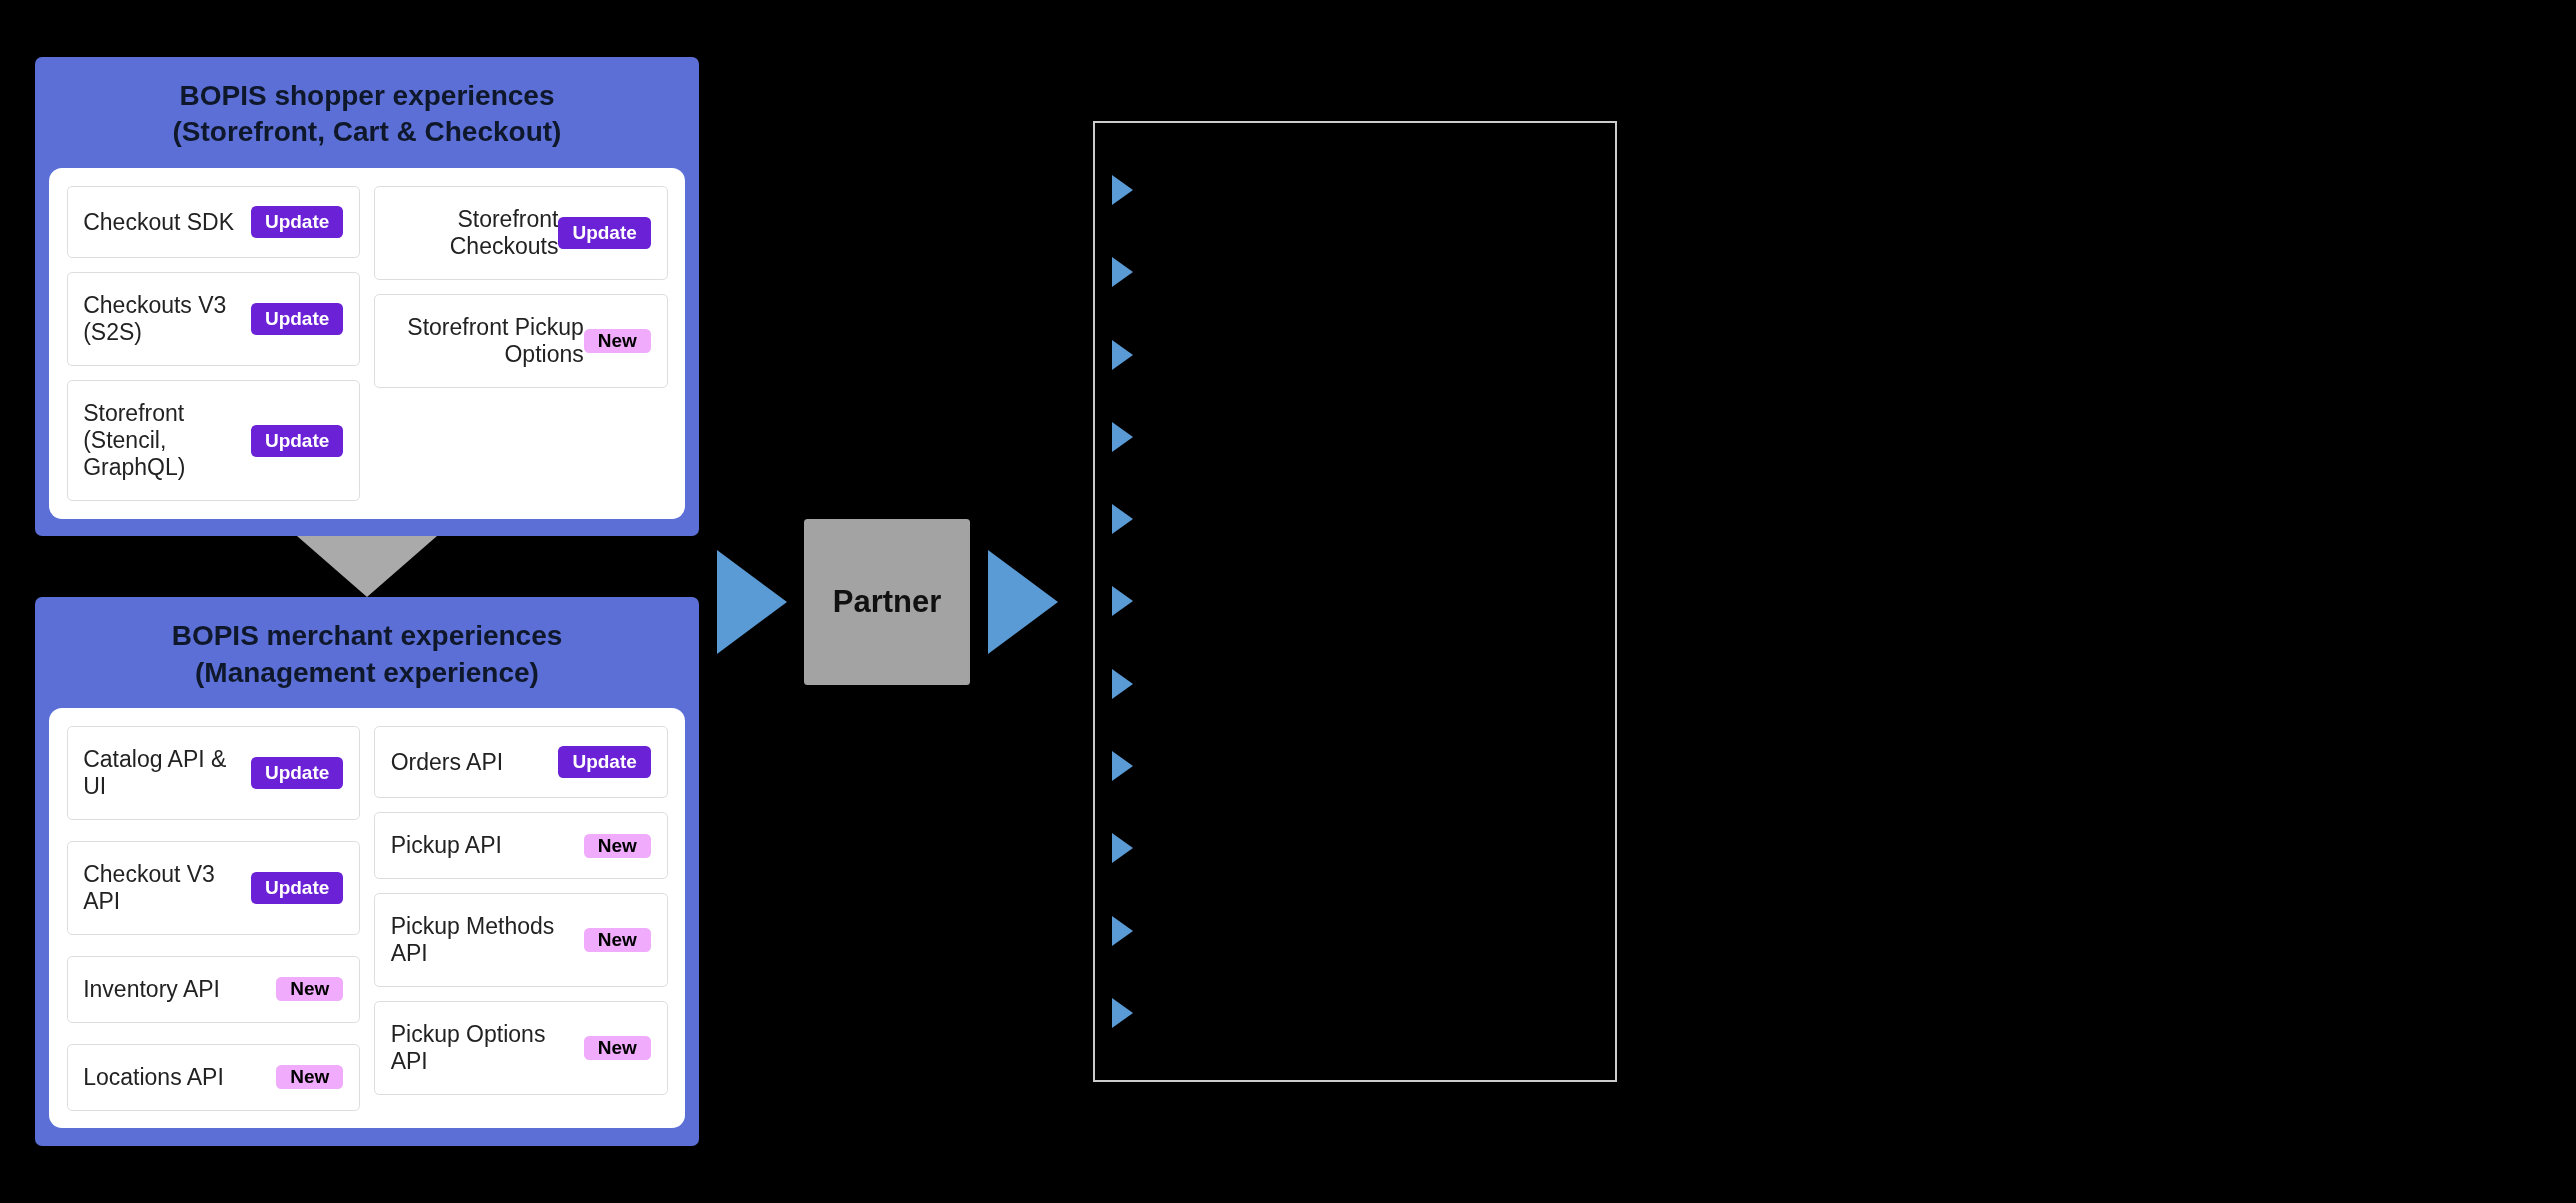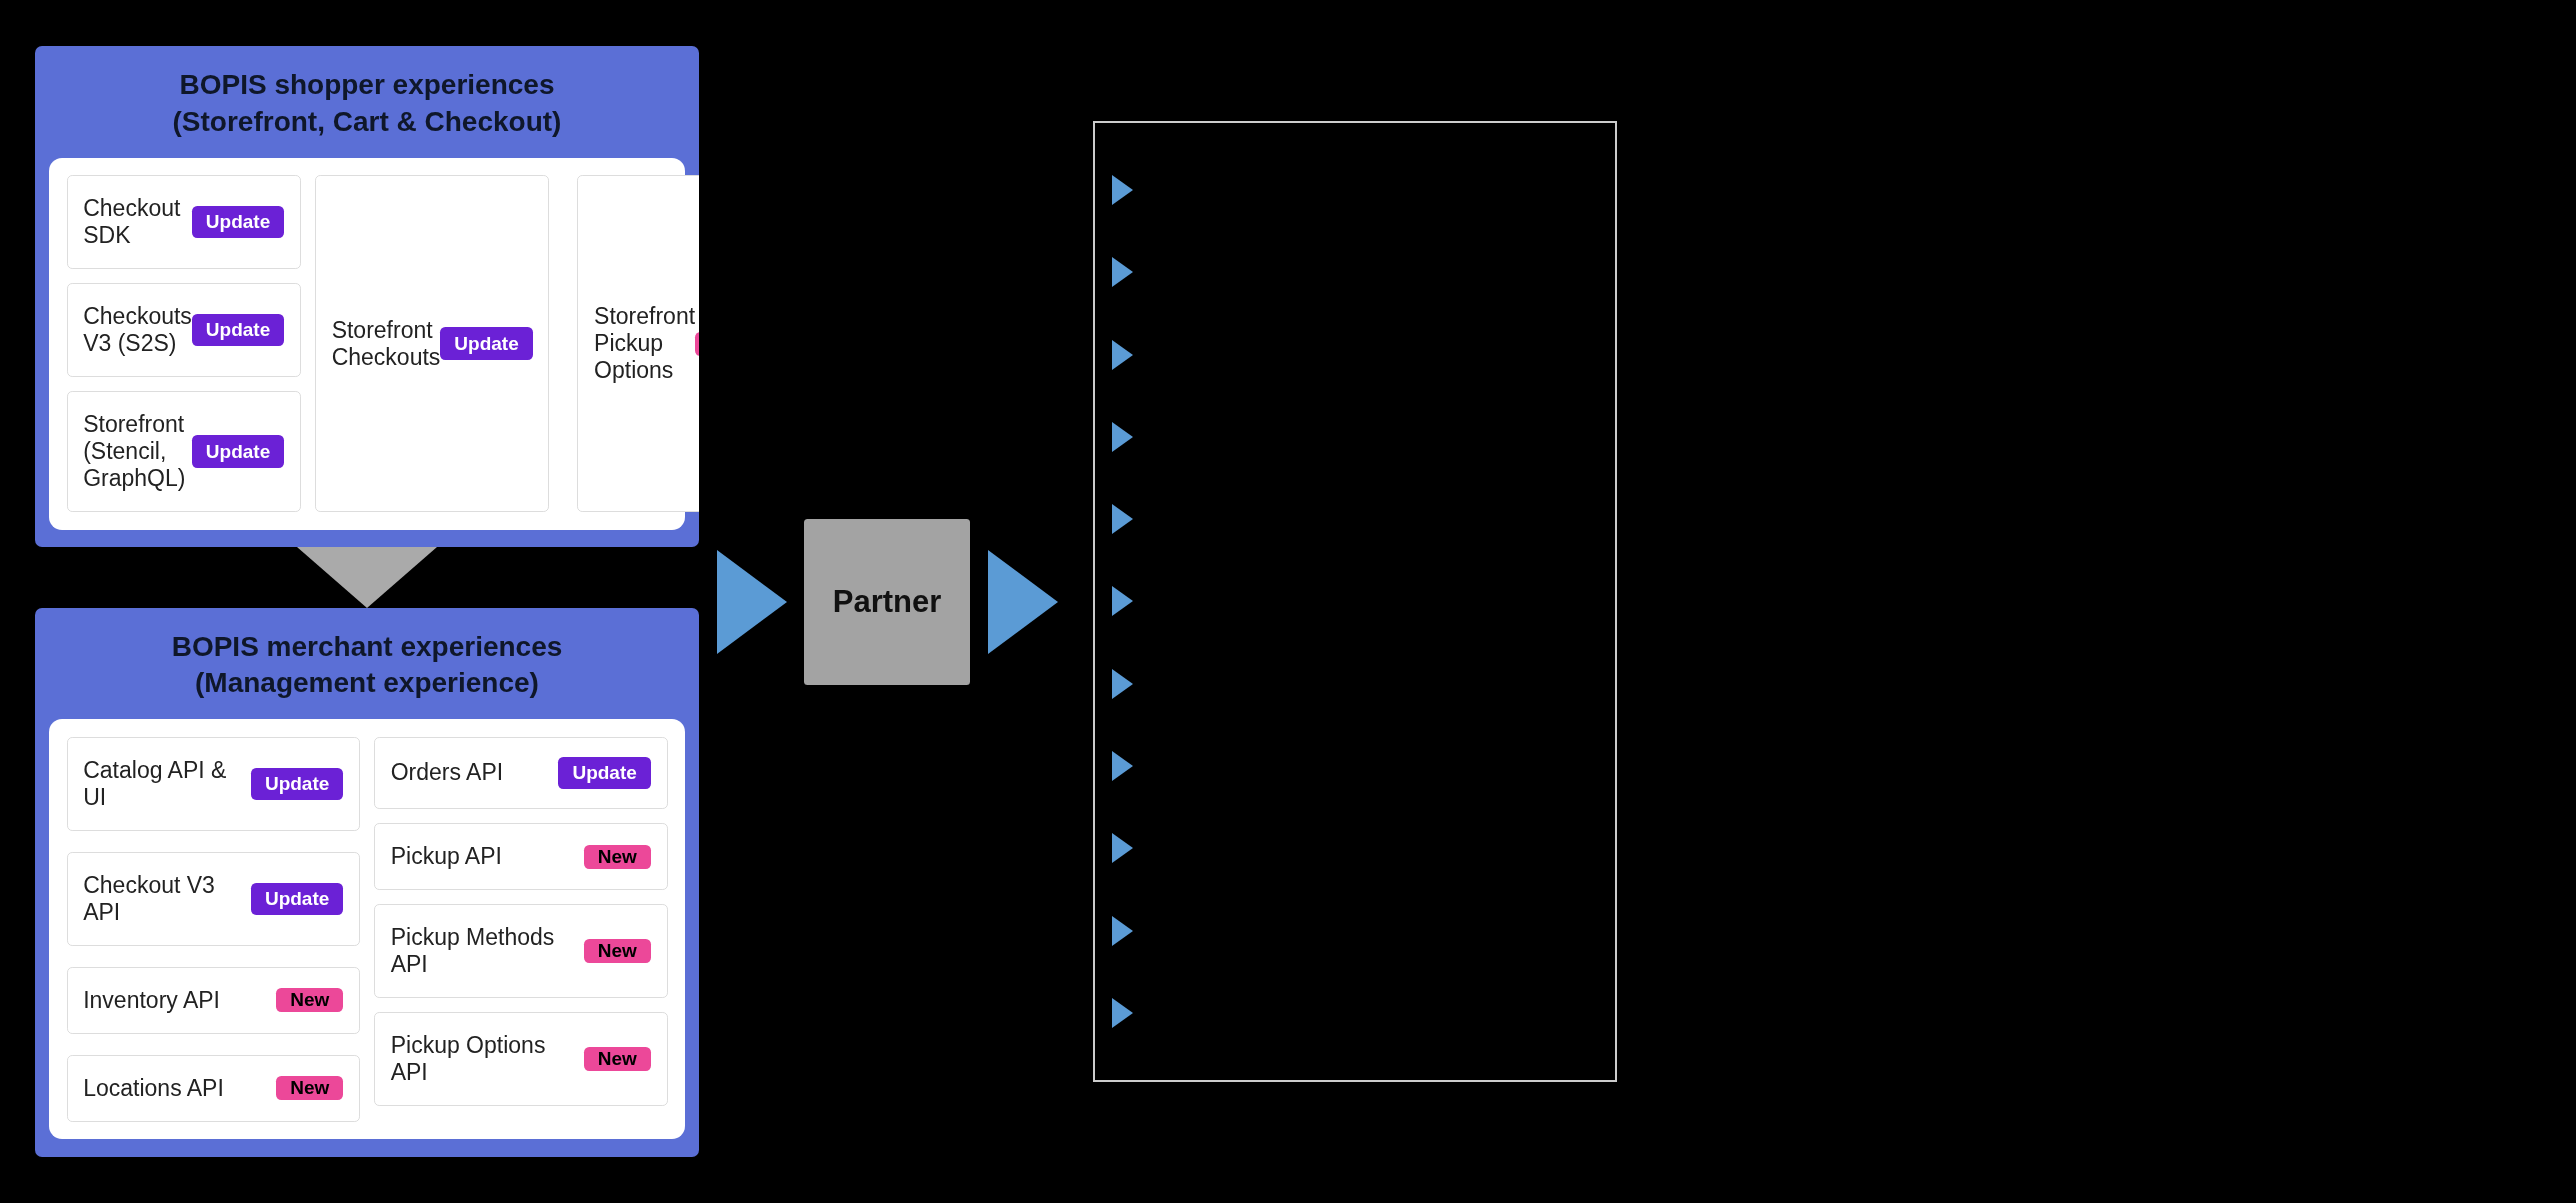--- a/index.html
+++ b/index.html
@@ -75,21 +75,21 @@
       background: #6b21d6;
       color: white;
       font-size: 19px;
       font-weight: bold;
       padding: 5.2px 14px;
       border-radius: 5.2px;
       white-space: nowrap;
     }
 
     .badge-new {
-      background: #ec4899;
+      background: #f0abfc;
       color: #000;
       font-size: 19px;
       font-weight: bold;
       padding: 1px 14px;
       border-radius: 5.2px;
       white-space: nowrap;
     }
 
     
     .triangle-connector {
@@ -185,21 +185,21 @@
             <div class="api-item">
               <span>Checkouts V3 (S2S)</span>
               <span class="badge-update">Update</span>
             </div>
             <div class="api-item">
               <span>Storefront (Stencil, GraphQL)</span>
               <span class="badge-update">Update</span>
             </div>
           </div>
 
-          <div style="display:flex;flex-direction:row;gap:28px;">
+          <div style="display:flex;flex-direction:column;gap:14px;text-align:right;">
             <div class="api-item">
               <span>Storefront Checkouts</span>
               <span class="badge-update">Update</span>
             </div>
             <div class="api-item">
               <span>Storefront Pickup Options</span>
               <span class="badge-new">New</span>
             </div>
           </div>
         </div>

